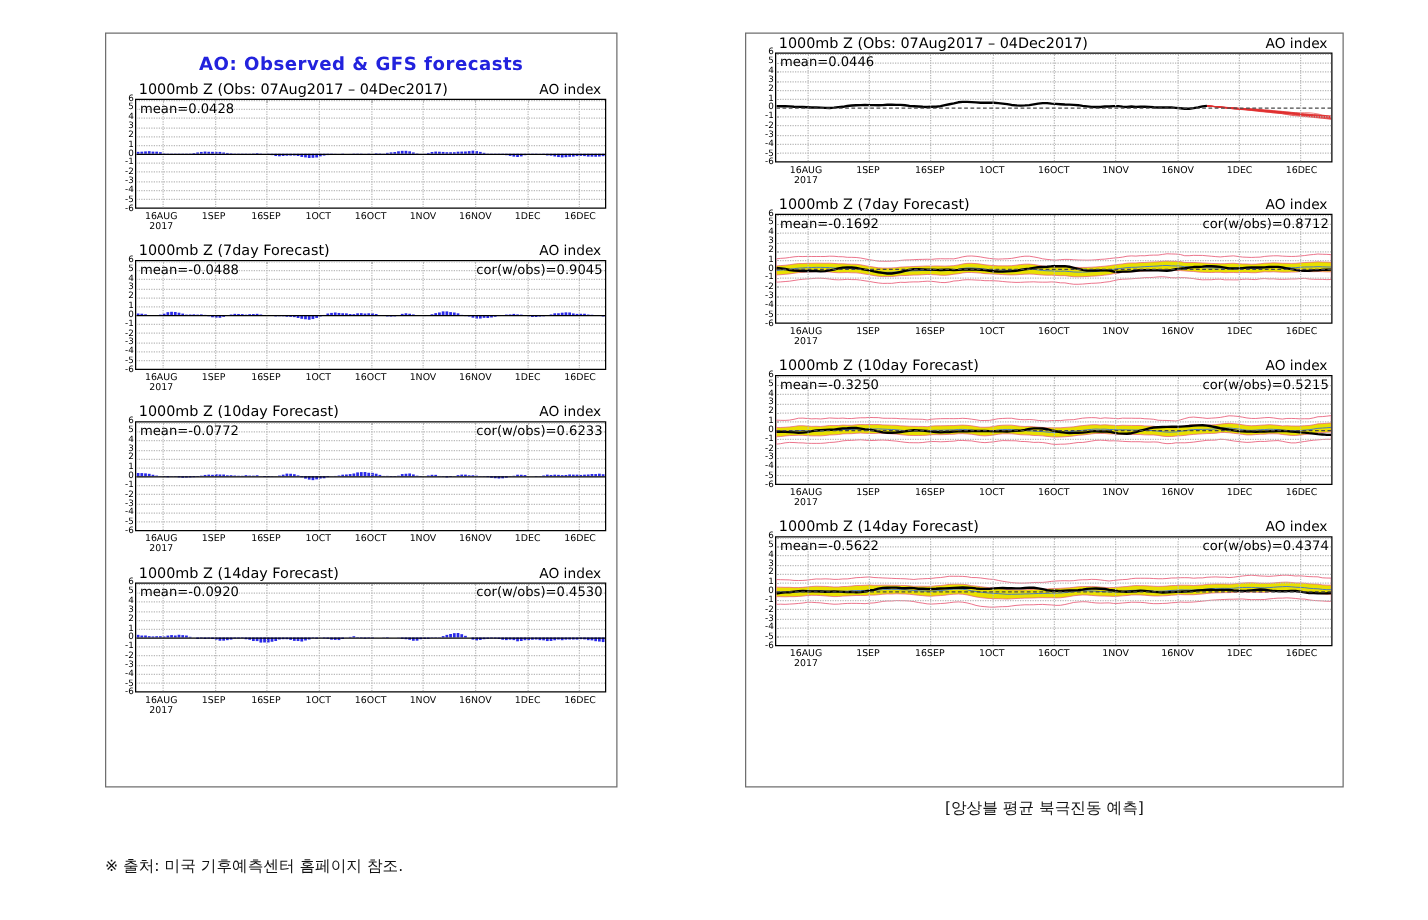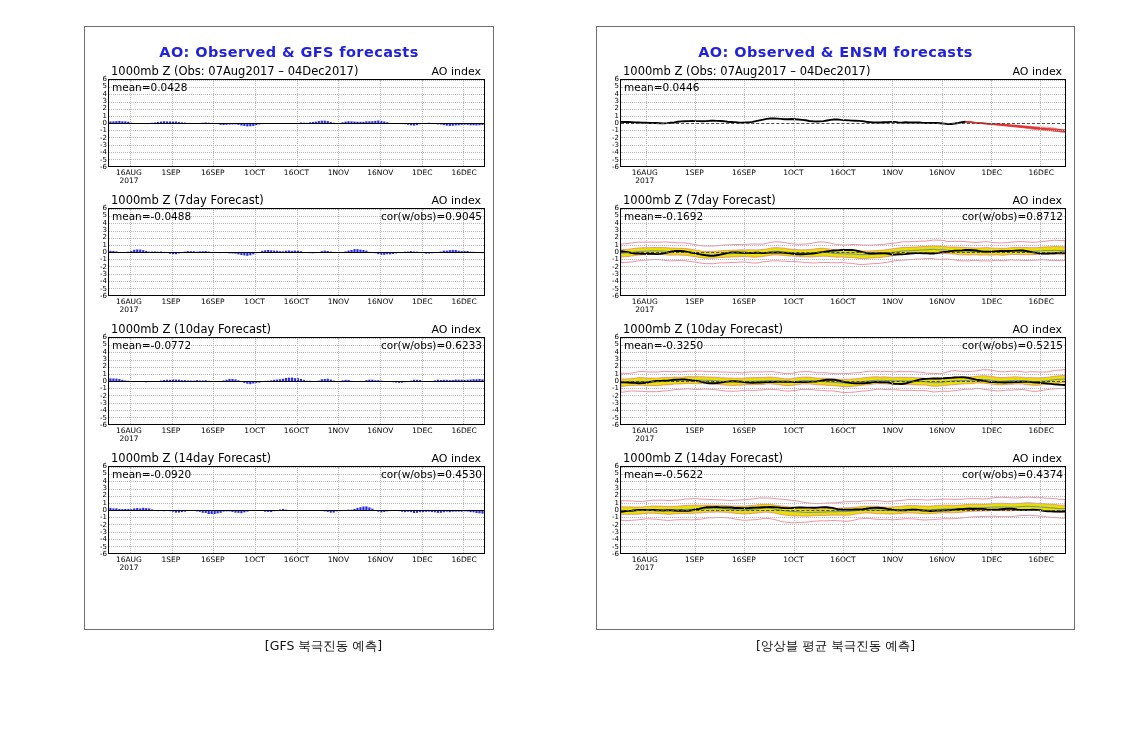--- a/index.html
+++ b/index.html
@@ -852,21 +852,20 @@
             <span style="left:61.111111111111114%">1NOV</span>
             <span style="left:72.22222222222221%">16NOV</span>
             <span style="left:83.33333333333334%">1DEC</span>
             <span style="left:94.44444444444444%">16DEC</span>
           </div>
   </div>
       </div>
   </div>
 
   <div class="figframe" id="fig-ensm">
-    <div class="figtitle">AO: Observed &amp; ENSM forecasts</div>
     <div id="panels-ensm">
   <div class="panel obs">
     <div class="panel-head">
       <span>1000mb Z (Obs: 07Aug2017 – 04Dec2017)</span>
       <span class="right">AO index</span>
     </div>
     <div class="plotrow">
       <div class="ylab">
               <span style="top:0%">6</span>
               <span style="top:8.333333333333337%">5</span>
@@ -1138,16 +1137,16 @@
             <span style="left:50%">16OCT</span>
             <span style="left:61.111111111111114%">1NOV</span>
             <span style="left:72.22222222222221%">16NOV</span>
             <span style="left:83.33333333333334%">1DEC</span>
             <span style="left:94.44444444444444%">16DEC</span>
           </div>
   </div>
       </div>
   </div>
 
-  <div class="caption" id="cap-gfs">[GFS 북극진동 예측]</div>
   <div class="caption" id="cap-ensm">[앙상블 평균 북극진동 예측]</div>
 
+  <div class="source">※ 출처: 미국 기후예측센터 홈페이지 참조.</div>
 </div>
 
 </body></html>

